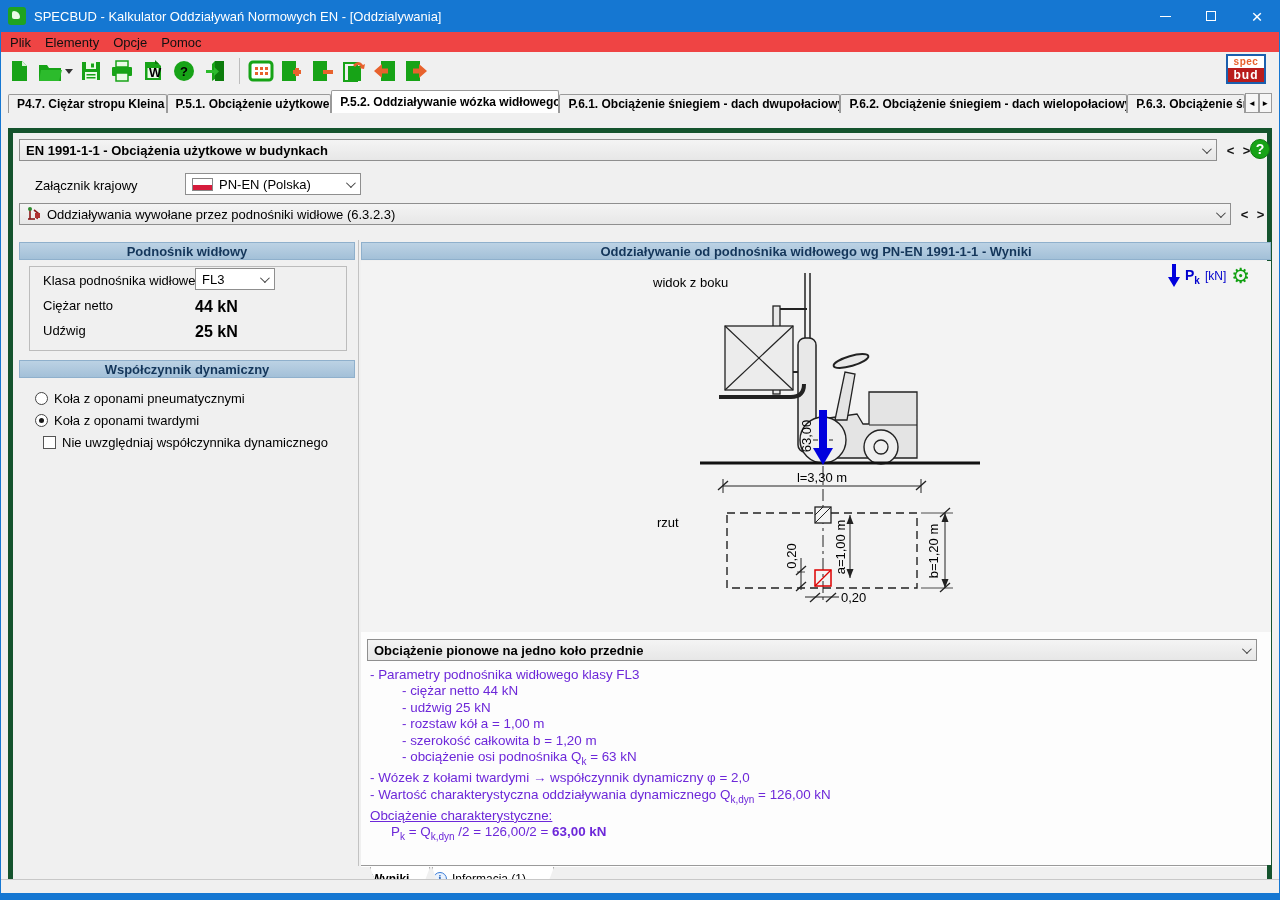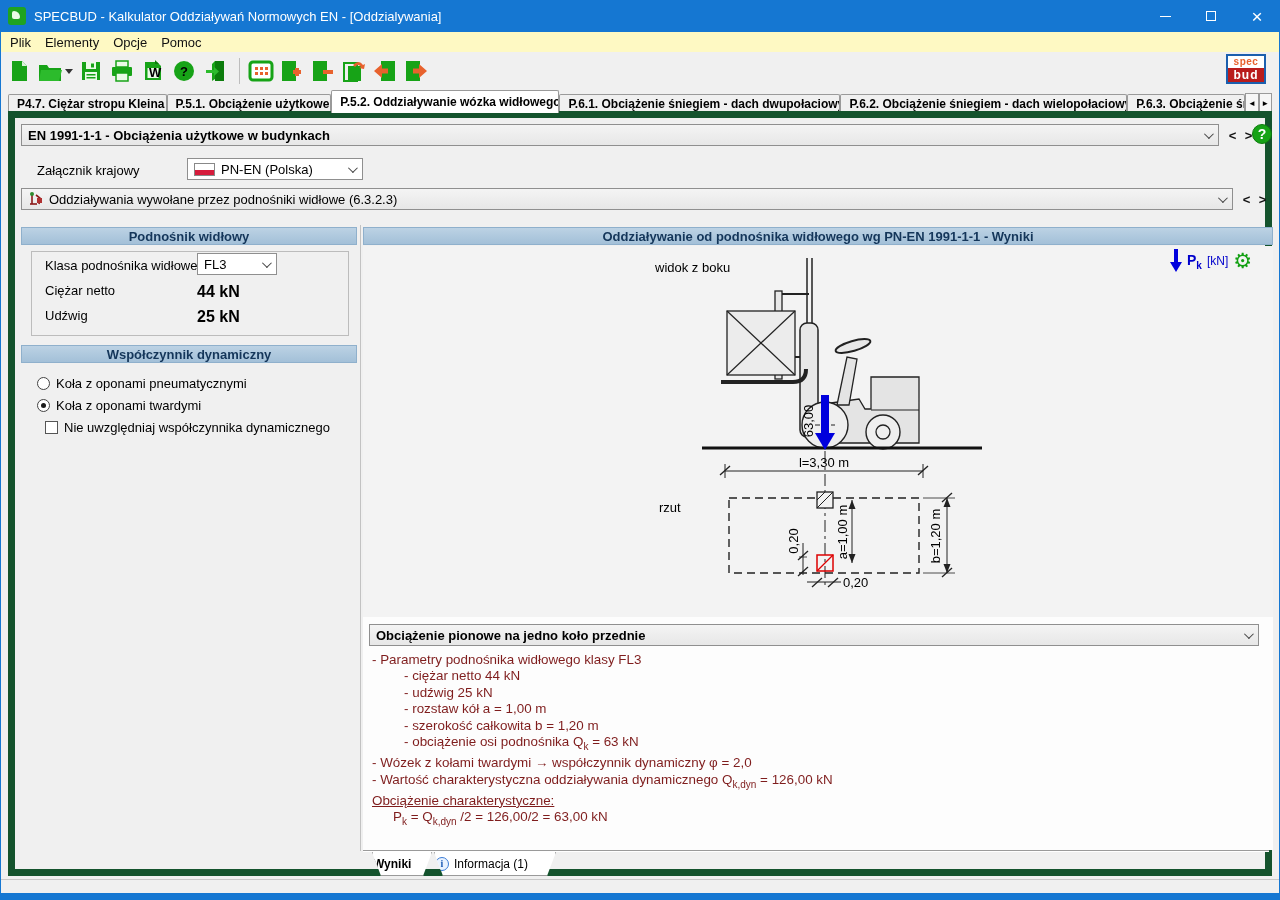--- a/index.html
+++ b/index.html
@@ -10,38 +10,38 @@
   .titlebar { position:absolute; left:0; top:0; width:1280px; height:32px; background:#1577d2; display:flex; align-items:center; color:#fff; }
   .app-icon { width:18px; height:18px; margin:0 8px 0 8px; background:#1fa321; border-radius:3px; position:relative; }
   .app-icon::after { content:""; position:absolute; left:4px; top:4px; width:8px; height:8px; background:#eafbe7; border-radius:2px 6px 2px 2px; }
   .title-text { font-size:13px; }
   .win-controls { margin-left:auto; display:flex; height:32px; }
   .win-btn { width:46px; height:32px; display:flex; align-items:center; justify-content:center; color:#fff; font-size:15px; }
   .max-glyph { width:10px; height:10px; border:1px solid #fff; display:block; }
   .min-glyph { width:11px; height:1px; background:#fff; display:block; }
 
   
-  .menubar { position:absolute; left:0; top:32px; width:1280px; height:20px; background:#fef9c3; display:flex; align-items:center; font-size:13px; color:#111; padding-left:3px; }
+  .menubar { position:absolute; left:0; top:32px; width:1280px; height:20px; background:#ef4444; display:flex; align-items:center; font-size:13px; color:#111; padding-left:3px; }
   .menu-item { padding:2px 7px; }
   .toolbar { position:absolute; left:0; top:52px; width:1280px; height:38px; background:#f0f0f0; display:flex; align-items:center; padding-left:5px; }
   .tb-btn { width:28px; height:30px; display:flex; align-items:center; justify-content:center; margin-right:3px; }
   .tb-sep { width:1px; height:26px; background:#bdbdbd; margin:0 7px; }
   .caret-down { width:0; height:0; border-left:4px solid transparent; border-right:4px solid transparent; border-top:5px solid #333; margin-left:2px; }
   .logo { position:absolute; right:14px; top:54px; width:40px; height:30px; border:2px solid #1b5fae; background:#fff; }
   .logo .spec { display:block; font-size:10px; font-weight:bold; color:#e8622d; text-align:center; line-height:12px; letter-spacing:0.5px; }
   .logo .bud { display:block; font-size:12px; font-weight:bold; color:#fff; background:#b91c1c; text-align:center; line-height:14px; letter-spacing:1px; }
 
   
   .tabbar { position:absolute; left:8px; top:90px; width:1264px; height:23px; display:flex; align-items:flex-end; }
   .tab { height:19px; border:1px solid #9a9a9a; border-bottom:none; background:#f0f0f0; font-size:12px; font-weight:bold; padding:2px 8px 0 8px; white-space:nowrap; overflow:hidden; border-radius:2px 2px 0 0; color:#000; }
   .tab.active { height:23px; background:#fff; padding-top:4px; position:relative; z-index:2; }
   .tab-scroll { width:14px; height:20px; border:1px solid #9a9a9a; background:#f6f6f6; font-size:8px; display:flex; align-items:center; justify-content:center; }
 
   
-  .content { position:absolute; left:8px; top:111px; width:1264px; height:765px; border:7px solid #14532d; background:#f0f0f0; }
+  .content { position:absolute; left:8px; top:128px; width:1264px; height:765px; border:5px solid #14532d; background:#f0f0f0; }
 
   .combo { position:absolute; height:22px; background:linear-gradient(#f4f4f4,#e7e7e7); border:1px solid #8f8f8f; display:flex; align-items:center; font-size:13px; padding:0 22px 0 6px; color:#000; }
   .combo .chev { position:absolute; right:7px; top:7px; width:7px; height:7px; border-right:1.6px solid #444; border-bottom:1.6px solid #444; transform:rotate(45deg) translateY(-2px); }
   .combo.white { background:#fff; }
   .nav-btn { position:absolute; width:15px; height:20px; font-size:13px; font-weight:bold; color:#111; display:flex; align-items:center; justify-content:center; }
   .help-circle { position:absolute; width:20px; height:20px; border-radius:50%; background:#17a317; color:#fff; font-weight:bold; font-size:14px; display:flex; align-items:center; justify-content:center; border:1px solid #0d7c0d; }
 
   .flag { width:21px; height:13px; border:1px solid #888; margin-right:6px; display:inline-block; }
   .flag .w { display:block; height:6px; background:#fff; }
   .flag .r { display:block; height:5px; background:#d61c3c; }
@@ -59,26 +59,26 @@
   .rp-diagram-bg { position:absolute; background:#f3f3f3; }
   .rp-results-bg { position:absolute; background:#fdfdfd; }
   .v-divider { position:absolute; width:1px; background:#c2c2c2; }
 
   .legend { position:absolute; display:flex; align-items:center; gap:5px; color:#0000cc; }
   .legend .pk { font-size:14px; font-weight:bold; }
   .legend sub { font-size:10px; }
   .legend .unit { font-size:12px; }
   .gear { color:#12a012; font-size:21px; line-height:21px; font-family:"DejaVu Sans", sans-serif; }
 
-  .res-text { position:absolute; font-size:13.4px; color:#7f1d1d; line-height:16.4px; }
+  .res-text { position:absolute; font-size:13.4px; color:#6d28d9; line-height:16.4px; }
   .res-text .ind { padding-left:32px; }
   .res-text .ind2 { padding-left:21px; }
   .res-text sub { font-size:10px; }
   .res-text .u { text-decoration:underline; }
-  .res-text b { font-weight:normal; }
+  .res-text b { font-weight:bold; }
 
   .sunken { position:absolute; height:2px; border-top:1px solid #9a9a9a; border-bottom:1px solid #fff; }
   .btab { position:absolute; height:24px; background:#fff; border:1px solid #9a9a9a; border-top:none; clip-path:polygon(0 0, 100% 0, calc(100% - 9px) 100%, 9px 100%); display:flex; align-items:center; font-size:12px; gap:5px; }
   .btab.active { font-weight:bold; }
   .info-ic { width:14px; height:14px; border-radius:50%; background:#eaf3ff; border:1px solid #3a7bd5; color:#1c5bb5; font-size:10px; font-weight:bold; font-family:"Liberation Serif", serif; display:flex; align-items:center; justify-content:center; }
 
   .statusbar { position:absolute; left:0; top:879px; width:1280px; height:14px; background:#f0f0f0; border-top:1px solid #c8c8c8; }
   .border-blue { position:absolute; background:#1577d2; }
 
   svg text { font-family:"Liberation Sans", sans-serif; font-size:13px; fill:#000; }

